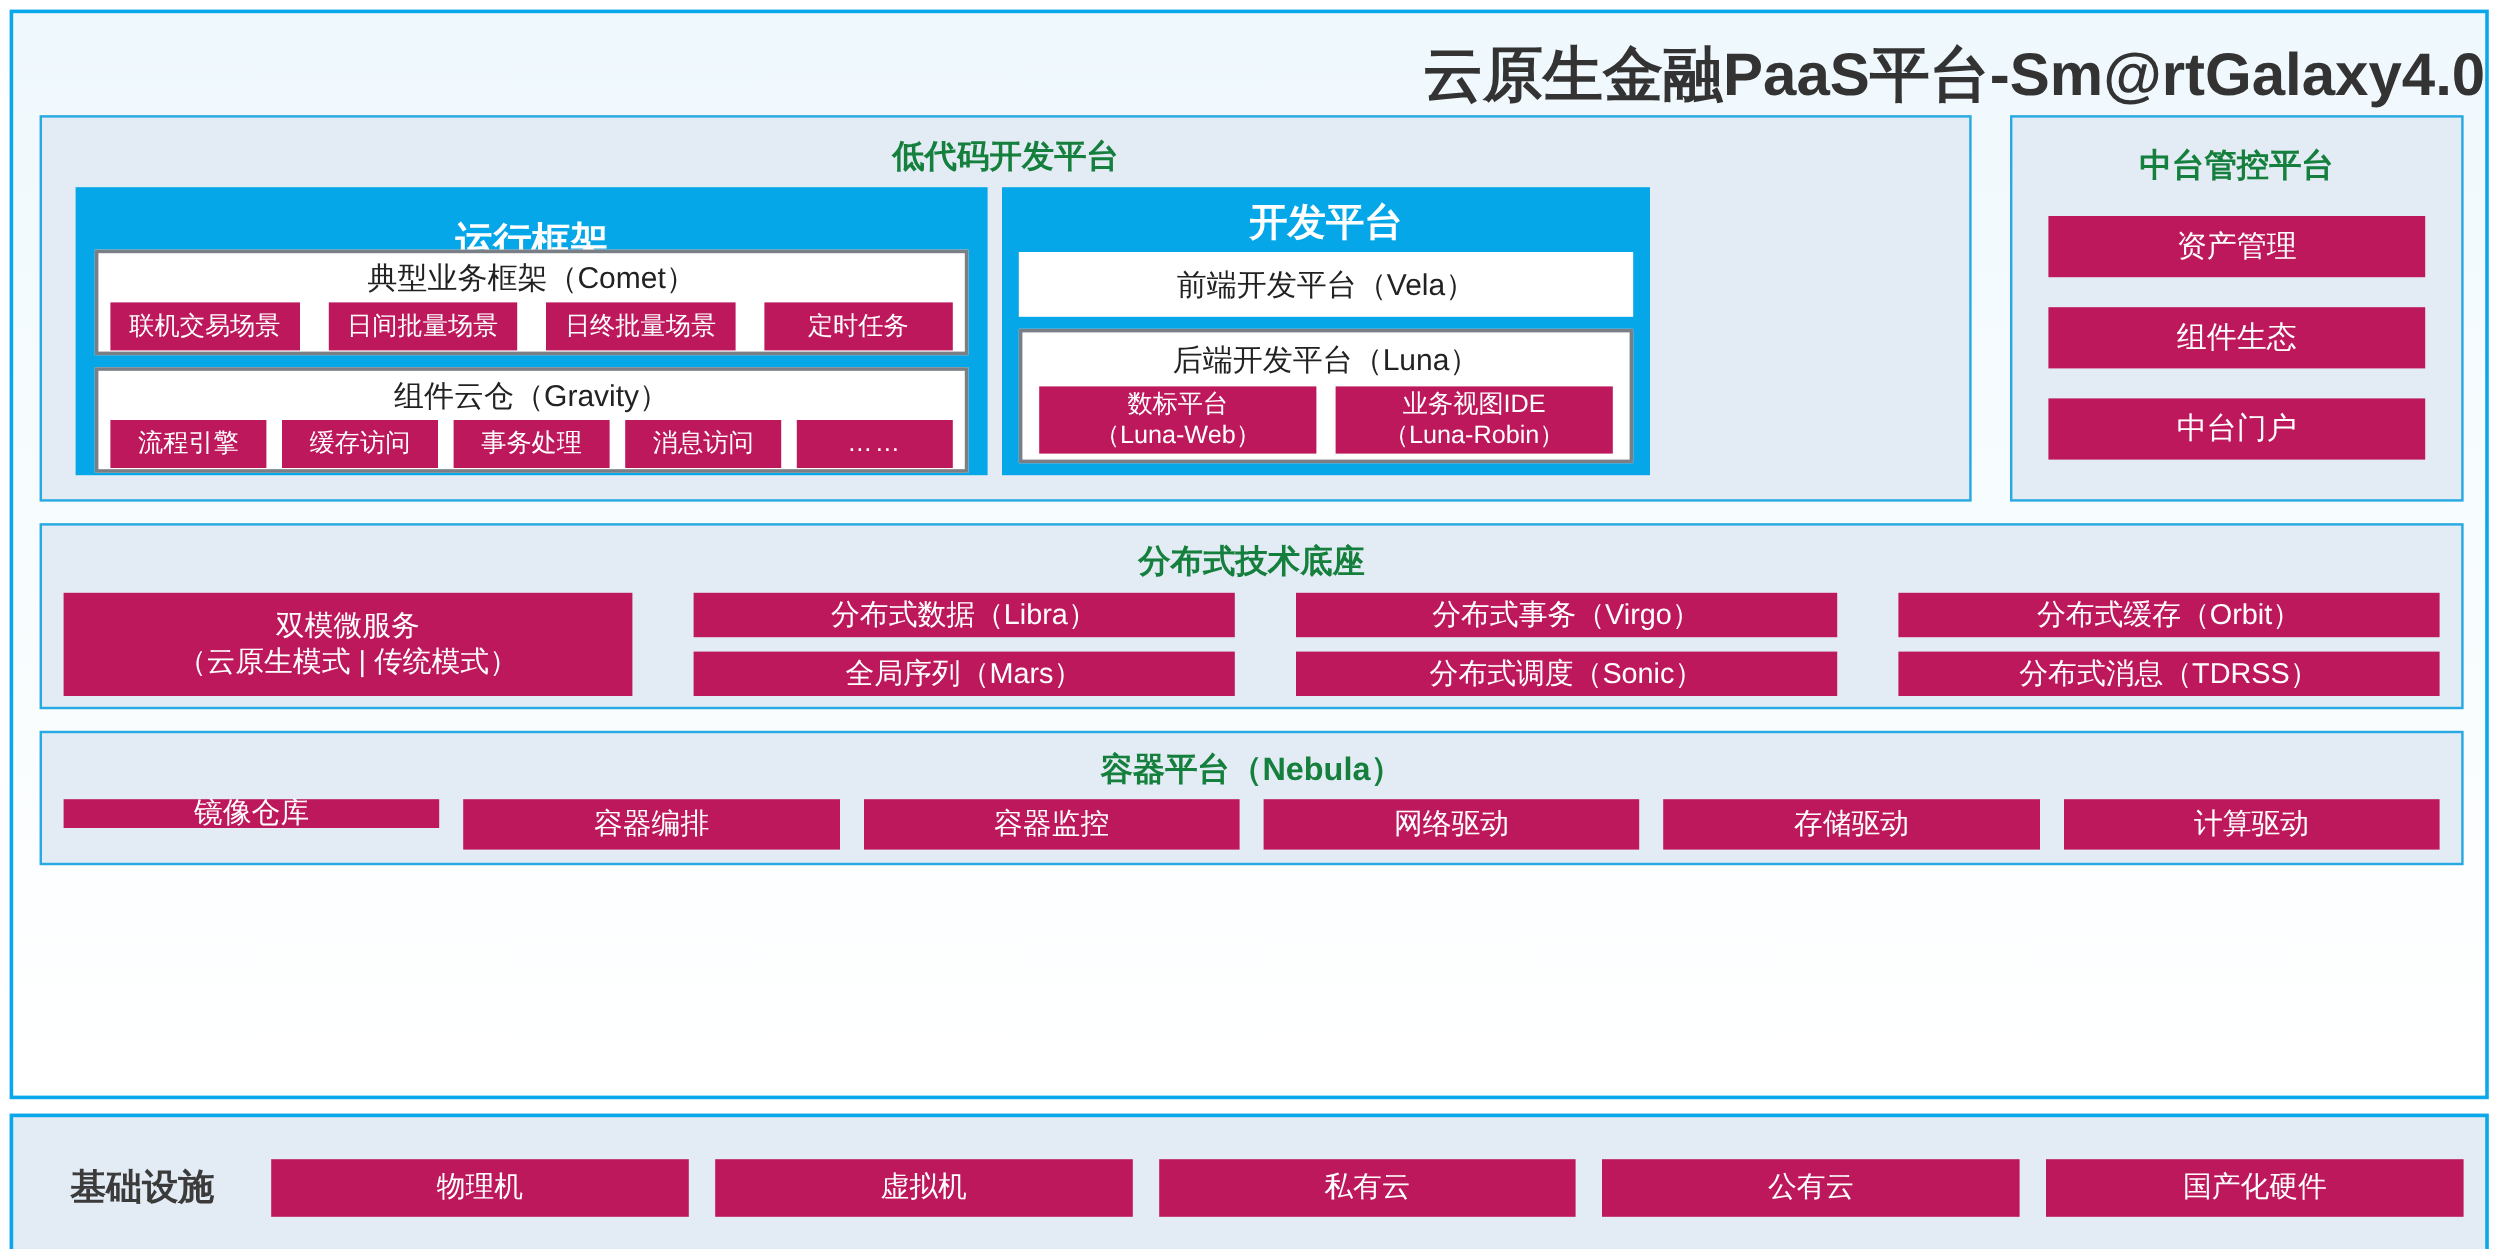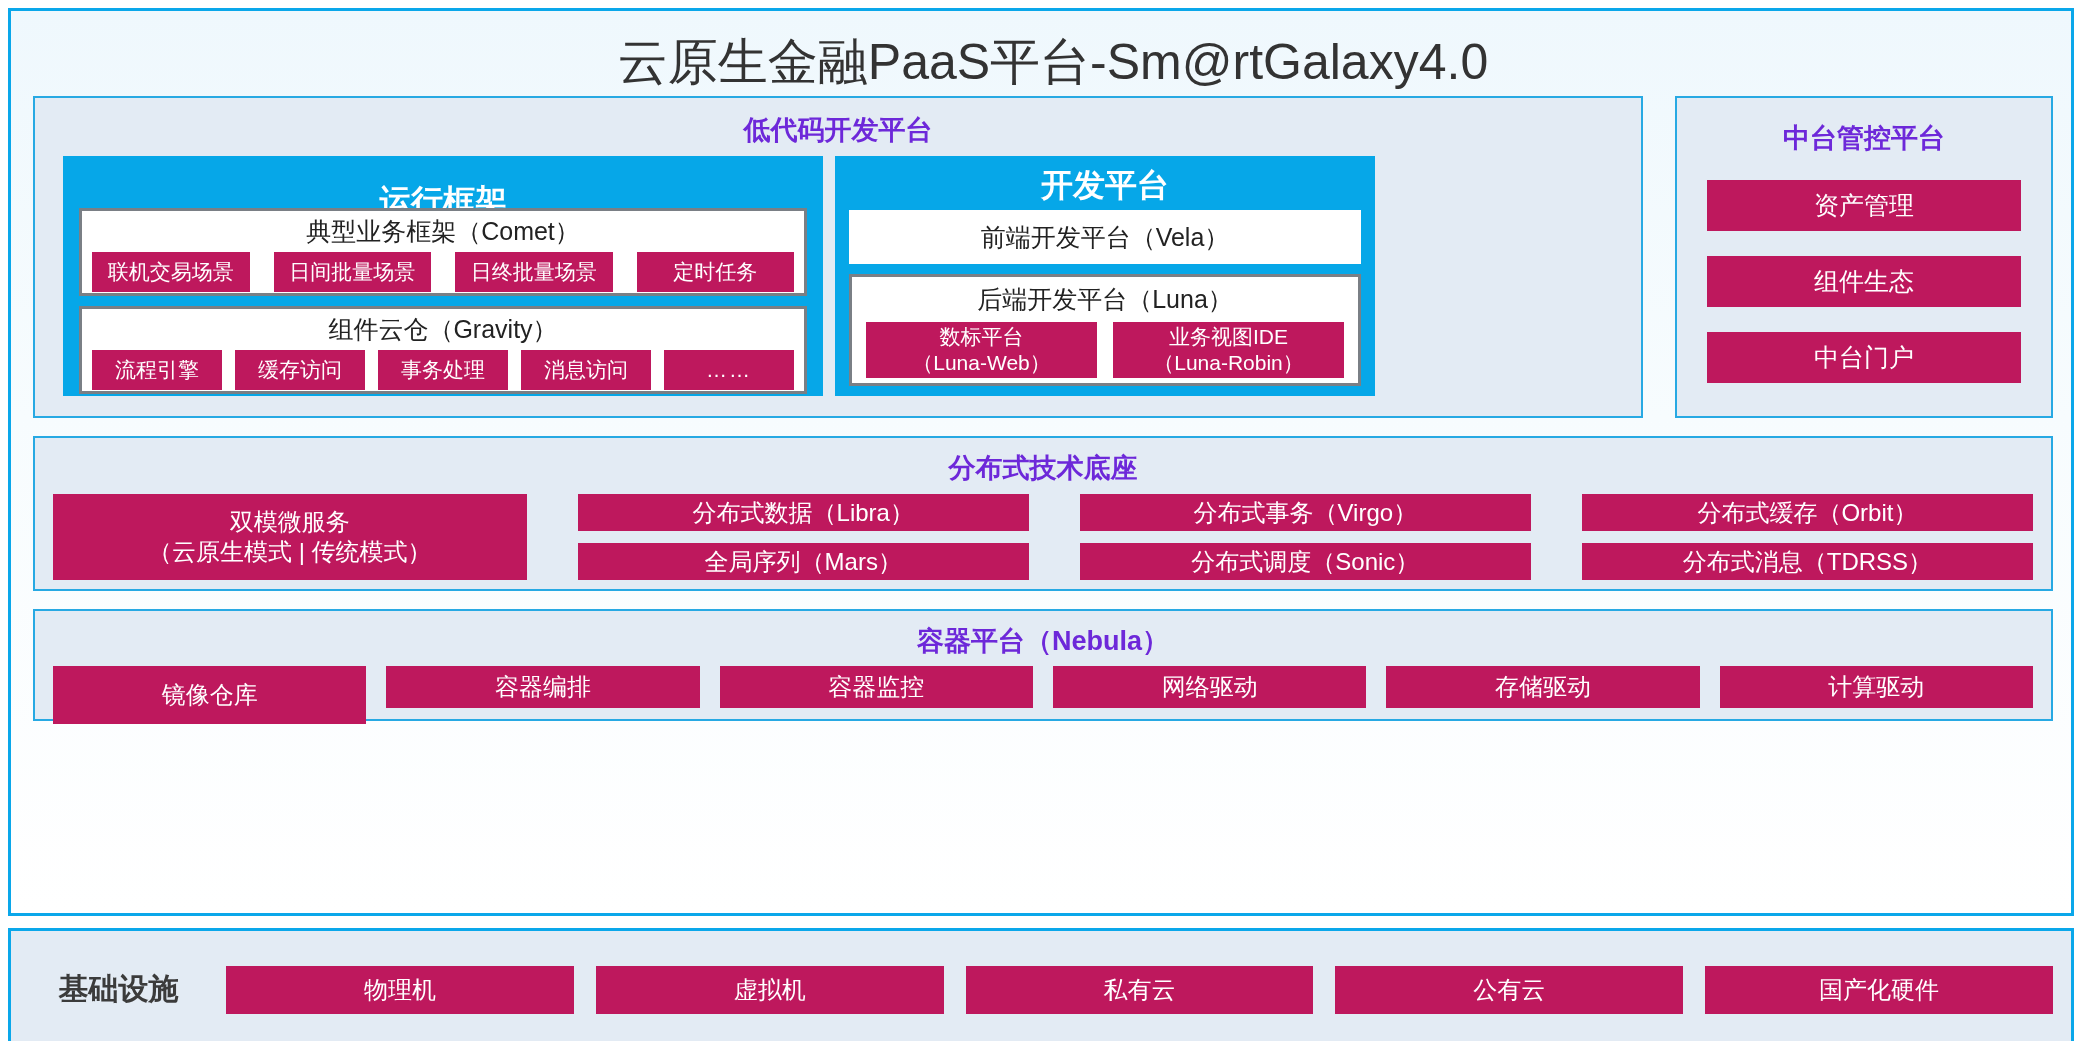--- a/index.html
+++ b/index.html
@@ -30,41 +30,40 @@
     border: 3px solid #0aa7ea;
     background: linear-gradient(180deg, #eff8fd 0%, #f7fcfe 45%, #ffffff 100%);
   }
 
   
   .title {
     position: absolute;
     left: 0;
     top: 18px;
     width: 100%;
-    text-align: center;
+    text-align: right;
     font-size: 50px;
-    font-weight: normal;
+    font-weight: bold;
     color: #333333;
     letter-spacing: 0px;
     white-space: nowrap;
-    margin-left: 12px;
   }
 
   
   .panel {
     position: absolute;
     box-sizing: border-box;
     border: 2px solid #27a9e3;
     background: #e3ebf4;
   }
   .panel-title {
     text-align: center;
     font-size: 27px;
     font-weight: bold;
-    color: #6d28d9;
+    color: #15803d;
     white-space: nowrap;
   }
 
   
   .cyan {
     background: #be185d;
     color: #ffffff;
     display: flex;
     align-items: center;
     justify-content: center;
@@ -224,21 +223,21 @@
         <div style="flex:1; display:flex; flex-direction:column; gap:12px;">
           <div class="cyan" style="height:37px; font-size:24px;">分布式缓存（Orbit）</div>
           <div class="cyan" style="height:37px; font-size:24px;">分布式消息（TDRSS）</div>
         </div>
       </div>
     </div>
 
     <div class="panel" style="left:22px; top:598px; width:2020px; height:112px;">
       <div class="panel-title" style="margin-top:12px;">容器平台（Nebula）</div>
       <div style="position:absolute; left:18px; top:55px; right:18px; display:flex; gap:20px;">
-        <div class="cyan" style="flex:1; height:58px; font-size:24px;">镜像仓库</div>
+        <div class="cyan" style="flex:1; height:24px; font-size:24px;">镜像仓库</div>
         <div class="cyan" style="flex:1; height:42px; font-size:24px;">容器编排</div>
         <div class="cyan" style="flex:1; height:42px; font-size:24px;">容器监控</div>
         <div class="cyan" style="flex:1; height:42px; font-size:24px;">网络驱动</div>
         <div class="cyan" style="flex:1; height:42px; font-size:24px;">存储驱动</div>
         <div class="cyan" style="flex:1; height:42px; font-size:24px;">计算驱动</div>
       </div>
     </div>
 
   </div>
 

